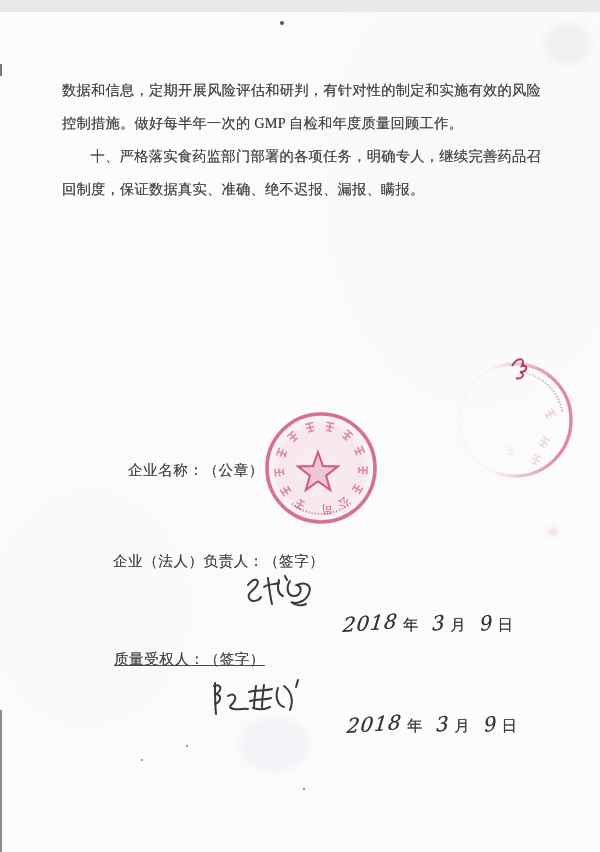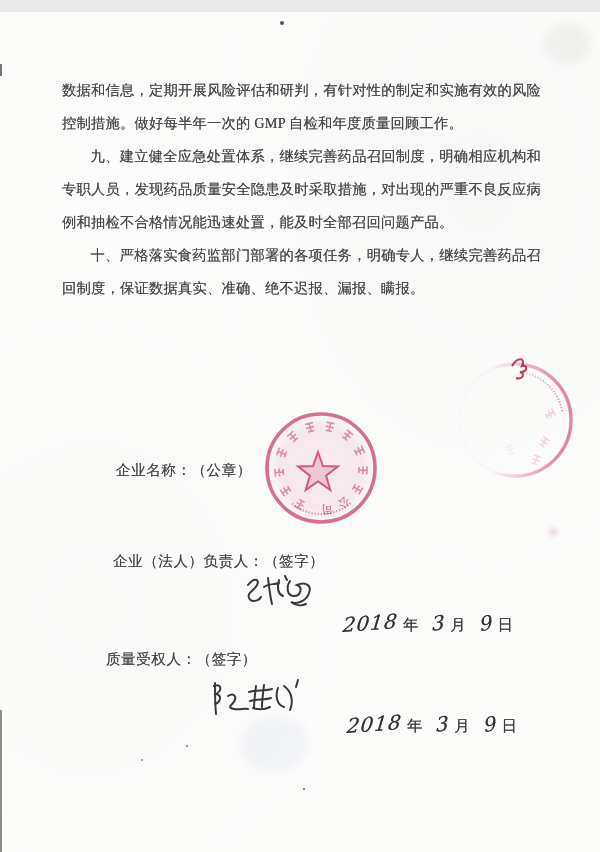--- a/index.html
+++ b/index.html
@@ -18,23 +18,23 @@
     text-align:justify;text-justify:inter-ideograph;
     text-shadow:0 0 0.6px rgba(70,70,70,0.75);
     letter-spacing:0.2px;
   }
   .body-text p{margin:0;}
   .body-text p.indent{text-indent:2em;}
   .label{
     position:absolute;font-size:14.6px;color:#454545;
     text-shadow:0 0 0.6px rgba(70,70,70,0.7);letter-spacing:0.5px;
   }
-  .label-company{left:116px;top:449px;}
+  .label-company{left:128px;top:449px;}
   .label-legal{left:113px;top:540px;text-align:center;}
-  .label-quality{left:106px;top:638px;}
+  .label-quality{left:114px;top:638px;text-decoration:underline;}
   .stamp{position:absolute;}
   .stamp-main{left:262px;top:398px;}
   .stamp-edge{left:440px;top:340px;}
   .sig{position:absolute;}
   .sig1{left:238px;top:560px;}
   .sig2{left:206px;top:666px;}
   .date{
     position:absolute;color:#333;white-space:nowrap;
     text-shadow:0 0 0.5px rgba(50,50,50,0.7);
   }
@@ -52,21 +52,20 @@
     background:linear-gradient(to bottom, rgba(0,0,0,0), rgba(0,0,0,0.10));}
   .smudge{position:absolute;border-radius:50%;filter:blur(5px);}
 </style>
 </head>
 <body>
 
 <div class="page">
 
   <div class="body-text">
     <p>数据和信息，定期开展风险评估和研判，有针对性的制定和实施有效的风险控制措施。做好每半年一次的 GMP 自检和年度质量回顾工作。</p>
-    <p class="indent">九、建立健全应急处置体系，继续完善药品召回制度，明确相应机构和专职人员，发现药品质量安全隐患及时采取措施，对出现的严重不良反应病例和抽检不合格情况能迅速处置，能及时全部召回问题产品。</p>
     <p class="indent">十、严格落实食药监部门部署的各项任务，明确专人，继续完善药品召回制度，保证数据真实、准确、绝不迟报、漏报、瞒报。</p>
   </div>
 
   <div class="label label-company">企业名称：（公章）</div>
   <div class="label label-legal">企业（法人）负责人：（签字）</div>
   <div class="label label-quality">质量受权人：（签字）</div>
 
   <svg class="stamp stamp-main" width="120" height="120" viewBox="0 0 120 120">
     <defs>
       <radialGradient id="wash" cx="50%" cy="50%" r="50%">

